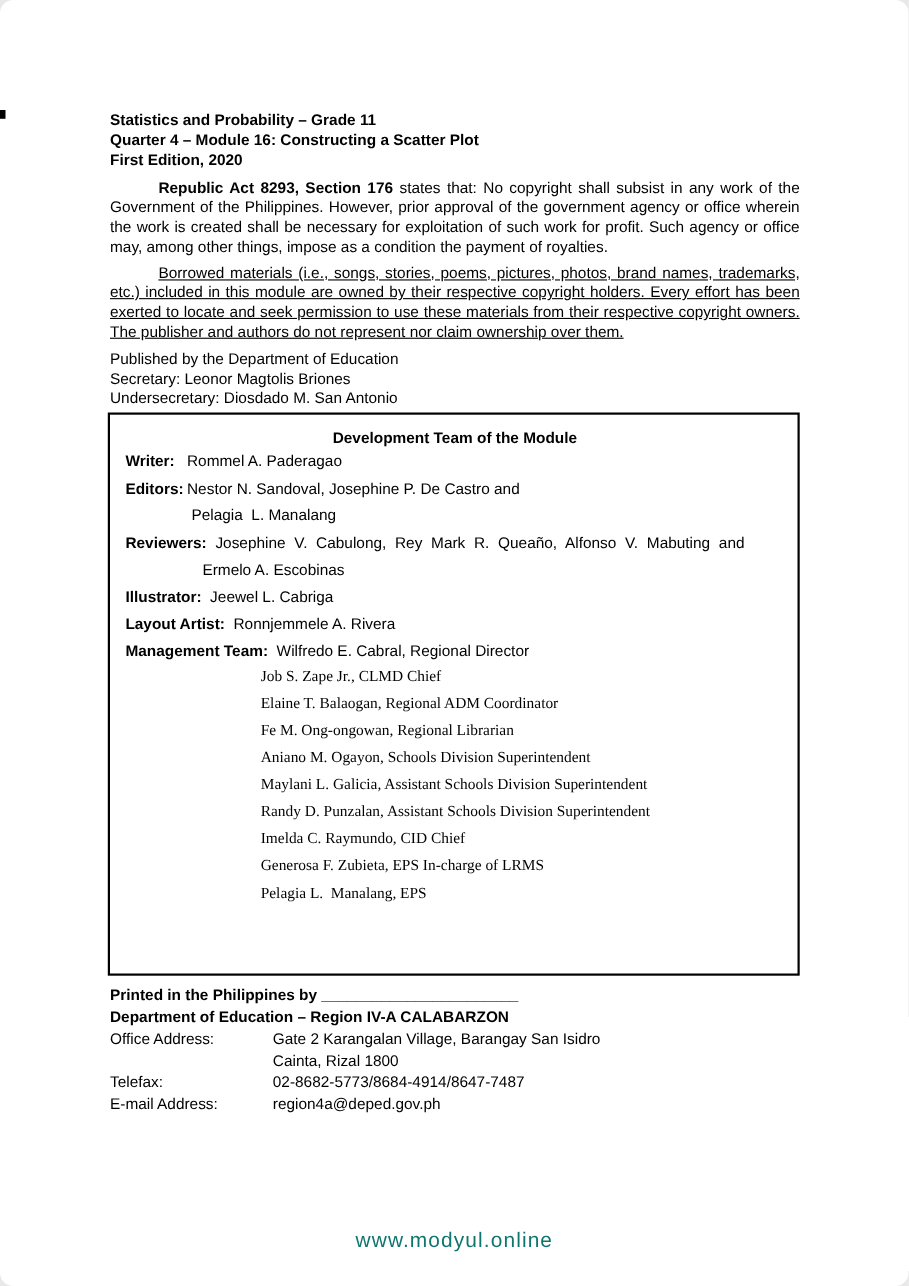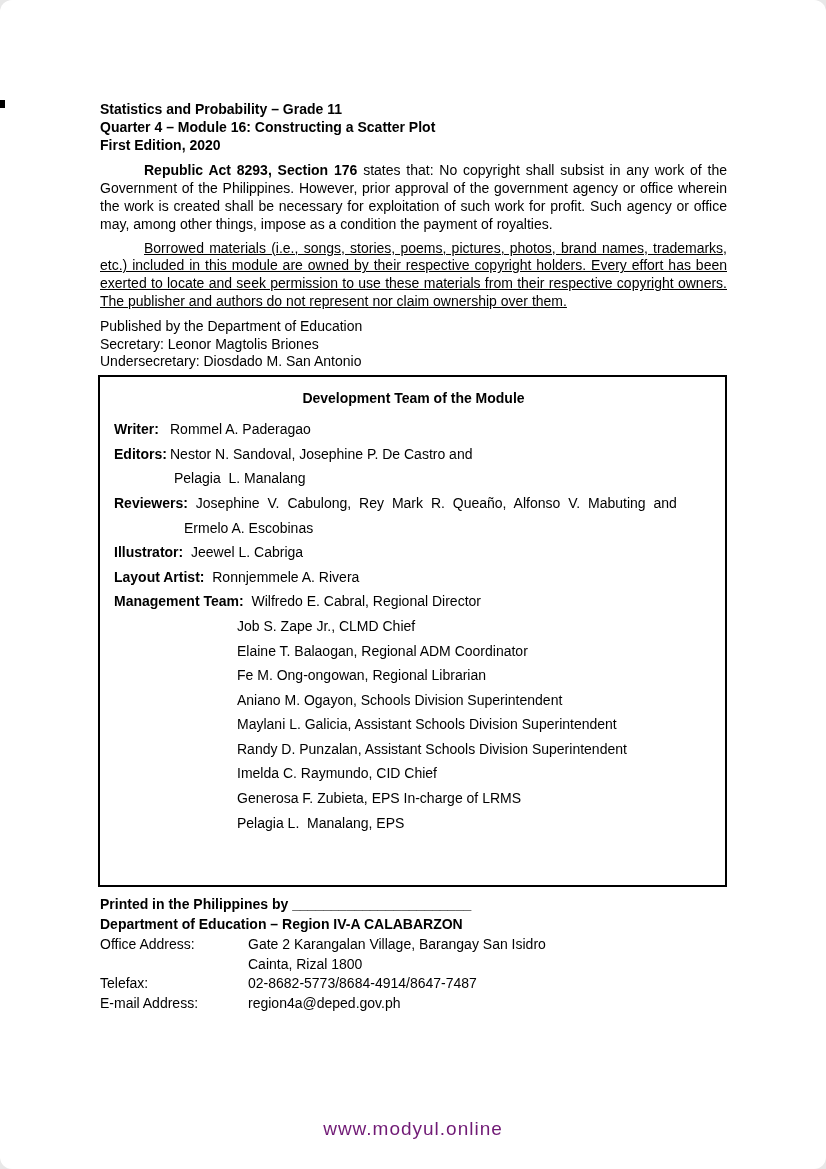--- a/index.html
+++ b/index.html
@@ -32,37 +32,37 @@
   .published { margin-top:7px; }
   .box {
     margin-top:4px;
     margin-left:-2px;
     width:629px; height:512px;
     border:2px solid #000;
     padding:12px 12px 0 14px;
   }
   .box-title {
     font-weight:bold; text-align:center;
-    line-height:18px; margin-bottom:10px;
+    line-height:18px; 
   }
   .box-row { line-height:24.6px; white-space:pre-wrap; }
   .box-label { font-weight:bold; }
   .label-col { display:inline-block; min-width:56px; }
   .cont-1 { padding-left:60px; }
   .cont-2 { padding-left:70px; }
   .stretch { word-spacing:4px; }
-  .mgmt-item { padding-left:123px; line-height:24.6px; white-space:pre-wrap; }
+  .mgmt-item { padding-left:123px; line-height:24.6px; white-space:pre-wrap;font-family:Liberation Serif, serif; }
   .footer { margin-top:8px; line-height:19.8px; }
   .bold-line { font-weight:bold; }
   .contact-label { display:inline-block; width:148px; }
   .watermark {
     position:absolute; left:0; top:1118px; width:100%;
     text-align:center;
     font-size:19px; letter-spacing:1px;
-    color:#701a75;
+    color:#0f766e;
   }
 </style>
 </head>
 <body>
 
 <div class="page">
   <div class="scan-artifact"></div>
 
   <div class="content">
 

